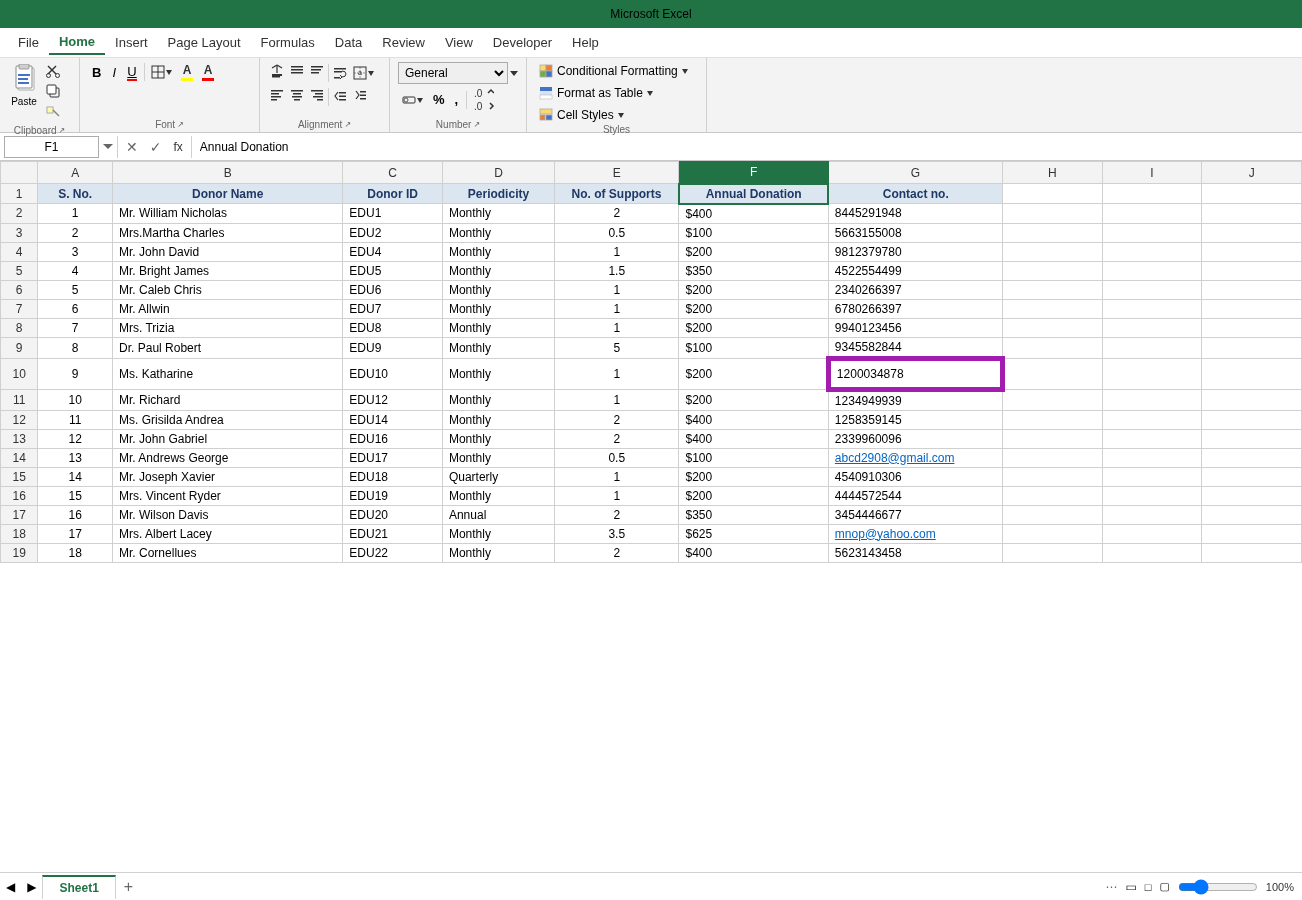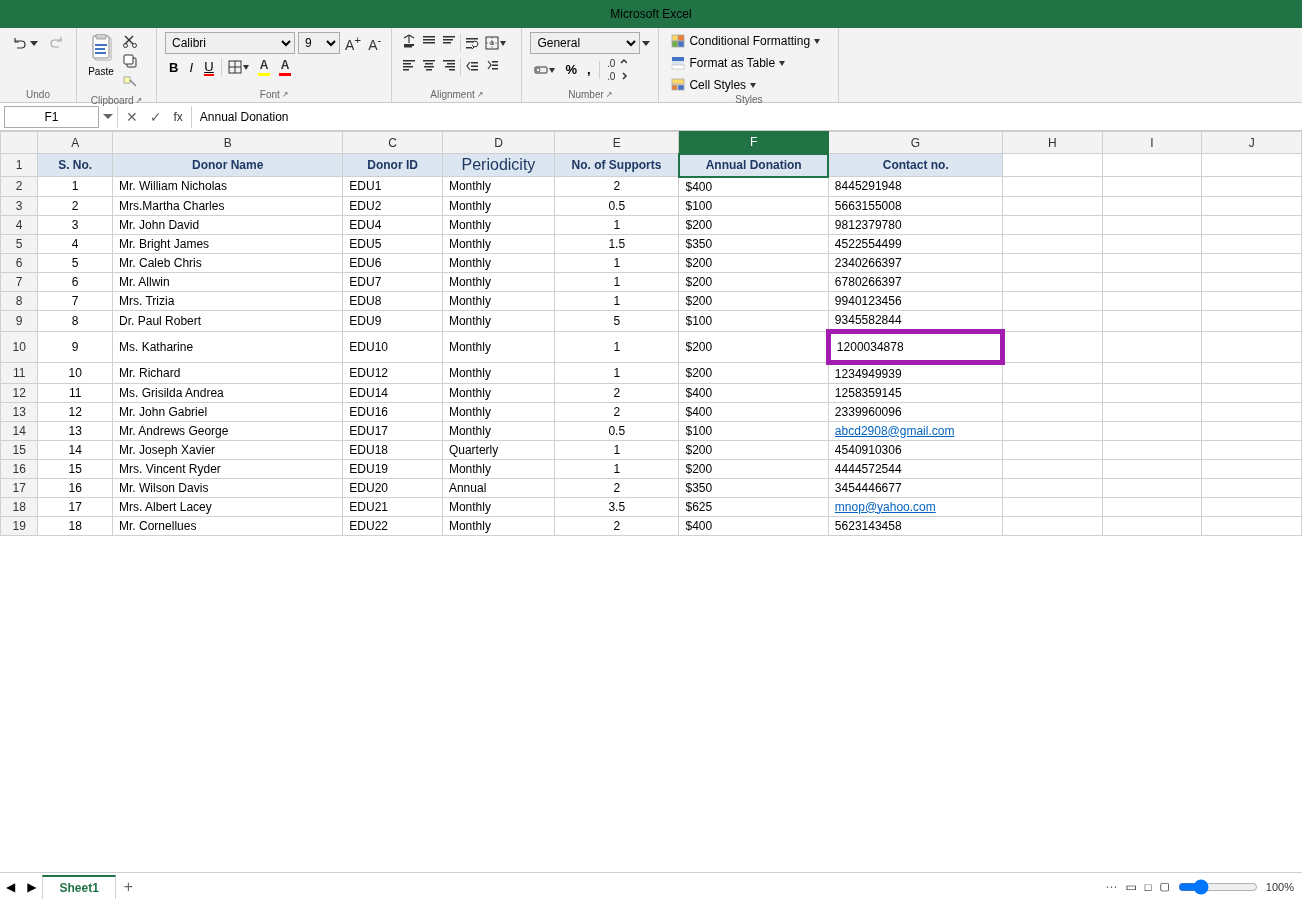--- a/index.html
+++ b/index.html
@@ -9,45 +9,35 @@
 </head>
 <body>
 
 <div style="background:#f3f3f3; border-bottom:1px solid #c9c9c9;">
 
   <div style="height:28px; background:#217346; display:flex; align-items:center; padding:0 8px; gap:0;">
 
     <span style="color:#000000; font-size:12px; margin: 0 auto; position:absolute; left:50%; transform:translateX(-50%);">Microsoft Excel</span>
   </div>
 
+  <div style="height:30px; background:#fff; display:flex; align-items:center; padding:0 8px; border-bottom:1px solid #e0e0e0;">
+    <span style="padding:4px 10px; font-size:13px; color:#333; cursor:pointer;">File</span>
+    <span style="padding:4px 10px; font-size:13px; color:#217346; font-weight:600; border-bottom:2px solid #217346; cursor:pointer;">Home</span>
+    <span style="padding:4px 10px; font-size:13px; color:#333; cursor:pointer;">Insert</span>
+    <span style="padding:4px 10px; font-size:13px; color:#333; cursor:pointer;">Page Layout</span>
+    <span style="padding:4px 10px; font-size:13px; color:#333; cursor:pointer;">Formulas</span>
+    <span style="padding:4px 10px; font-size:13px; color:#333; cursor:pointer;">Data</span>
+    <span style="padding:4px 10px; font-size:13px; color:#333; cursor:pointer;">Review</span>
+    <span style="padding:4px 10px; font-size:13px; color:#333; cursor:pointer;">View</span>
+    <span style="padding:4px 10px; font-size:13px; color:#333; cursor:pointer;">Developer</span>
+    <span style="padding:4px 10px; font-size:13px; color:#333; cursor:pointer;">Help</span>
+  </div>
 
   <div style="height:74px; display:flex; align-items:stretch; background:#f3f3f3; padding:0;">
 
-    <div style="display:flex; flex-direction:column; justify-content:space-between; border-right:1px solid #d0d0d0; padding:4px 8px 0 8px; min-width:60px;">
-      <div style="display:flex; flex-direction:column; gap:2px; align-items:center;">
-        <div style="display:flex; gap:2px;">
-          <button style="background:none;border:none;cursor:pointer;padding:2px 4px;font-size:11px;display:flex;align-items:center;gap:2px;">
-            <svg width="16" height="16" viewBox="0 0 16 16" fill="none">
-                <path d="M3 6H9.5C11.5 6 13 7.5 13 9.5S11.5 13 9.5 13H5" stroke="#333" stroke-width="1.2" fill="none"></path>
-                <polyline points="3,3 3,7 7,7" stroke="#333" stroke-width="1.2" fill="none"></polyline>
-              </svg>
-            <svg width="8" height="8" viewBox="0 0 8 8">
-                <polygon points="0,2 8,2 4,7" fill="#333"></polygon>
-              </svg>
-          </button>
-          <button style="background:none;border:none;cursor:pointer;padding:2px 4px;font-size:11px;opacity:0.4;">
-            <svg width="16" height="16" viewBox="0 0 16 16" fill="none">
-                <path d="M13 6H6.5C4.5 6 3 7.5 3 9.5S4.5 13 6.5 13H11" stroke="#333" stroke-width="1.2" fill="none"></path>
-                <polyline points="13,3 13,7 9,7" stroke="#333" stroke-width="1.2" fill="none"></polyline>
-              </svg>
-          </button>
-        </div>
-      </div>
-      <div style="font-size:10px;color:#666;text-align:center;padding-bottom:2px;">Undo</div>
-    </div>
 
     <div style="display:flex; flex-direction:column; justify-content:space-between; border-right:1px solid #d0d0d0; padding:4px 8px 0 8px; min-width:80px;">
       <div style="display:flex; gap:4px; align-items:flex-start;">
         <button style="background:none;border:none;cursor:pointer;padding:2px;display:flex;flex-direction:column;align-items:center;">
           <svg width="28" height="32" viewBox="0 0 28 32">
             <rect x="8" y="4" width="16" height="22" rx="1" fill="#fff" stroke="#aaa" stroke-width="1"></rect>
             <rect x="6" y="2" width="16" height="22" rx="1" fill="#fff" stroke="#888" stroke-width="1"></rect>
             <rect x="9" y="0" width="10" height="5" rx="1" fill="#d0d0d0" stroke="#888" stroke-width="0.8"></rect>
             <rect x="8" y="10" width="12" height="2" fill="#4472c4"></rect>
             <rect x="8" y="14" width="10" height="2" fill="#4472c4"></rect>
@@ -76,26 +66,20 @@
                 <line x1="7" y1="4" x2="13" y2="10" stroke="#888" stroke-width="1.5"></line>
               </svg>
           </button>
         </div>
       </div>
       <div style="font-size:10px;color:#666;text-align:left;padding-bottom:2px;display:flex;align-items:center;justify-content:center;gap:2px;">Clipboard <span style="font-size:8px;">↗</span></div>
     </div>
 
     <div style="display:flex; flex-direction:column; justify-content:space-between; border-right:1px solid #d0d0d0; padding:4px 8px 0 8px; min-width:180px;">
       <div style="display:flex;flex-direction:column;gap:3px;">
-        <div style="display:flex;gap:3px;align-items:center;">
-          <select style="width:130px;height:22px;border:1px solid #ababab;padding:0 2px;font-size:12px;"><option>Calibri</option></select>
-          <select style="width:42px;height:22px;border:1px solid #ababab;padding:0 2px;font-size:12px;"><option>9</option></select>
-          <button style="background:none;border:none;cursor:pointer;font-size:14px;padding:1px 2px;color:#333;">A<sup>+</sup></button>
-          <button style="background:none;border:none;cursor:pointer;font-size:14px;padding:1px 2px;color:#333;">A<sup>-</sup></button>
-        </div>
         <div style="display:flex;gap:3px;align-items:center;">
           <button style="background:none;border:none;cursor:pointer;font-weight:bold;font-size:13px;padding:1px 4px;">B</button>
           <button style="background:none;border:none;cursor:pointer;font-style:italic;font-size:13px;padding:1px 4px;">I</button>
           <button style="background:none;border:none;cursor:pointer;text-decoration:underline;font-size:13px;padding:1px 4px;display:flex;flex-direction:column;align-items:center;">
             U<div style="width:10px;height:2px;background:#ff0000;"></div>
           </button>
           <span style="width:1px;height:18px;background:#d0d0d0;"></span>
           <button style="background:none;border:none;cursor:pointer;padding:1px 3px;display:flex;align-items:center;gap:1px;">
             <svg width="14" height="14" viewBox="0 0 14 14">
                 <rect x="1" y="1" width="12" height="12" fill="none" stroke="#333" stroke-width="1"></rect>
@@ -331,21 +315,21 @@
         <th style="background:#f3f3f3;border:1px solid #d0d0d0;text-align:center;font-weight:normal;padding:2px 8px;height:22px;width:80px;font-size:12px;color:#333;">J</th>
       </tr>
     </thead>
     <tbody id="grid-body">
 
       <tr>
         <td style="background:#f3f3f3;border:1px solid #d0d0d0;text-align:center;width:30px;font-size:12px;color:#333;padding:2px 4px;">1</td>
         <td style="background:#dce6f1;border:1px solid #d0d0d0;font-weight:600;color:#1f3864;text-align:center;padding:2px 6px;font-size:12px;">S. No.</td>
         <td style="background:#dce6f1;border:1px solid #d0d0d0;font-weight:600;color:#1f3864;text-align:center;padding:2px 6px;font-size:12px;">Donor Name</td>
         <td style="background:#dce6f1;border:1px solid #d0d0d0;font-weight:600;color:#1f3864;text-align:center;padding:2px 6px;font-size:12px;">Donor ID</td>
-        <td style="background:#dce6f1;border:1px solid #d0d0d0;font-weight:400;color:#1f3864;text-align:center;padding:2px 6px;font-size:16px;">Periodicity</td>
+        <td style="background:#dce6f1;border:1px solid #d0d0d0;font-weight:700;color:#1f3864;text-align:center;padding:2px 6px;font-size:12px;">Periodicity</td>
         <td style="background:#dce6f1;border:1px solid #d0d0d0;font-weight:600;color:#1f3864;text-align:center;padding:2px 6px;font-size:12px;">No. of Supports</td>
         <td style="background:#dce6f1;border:2px solid #217346;font-weight:600;color:#1f3864;text-align:center;padding:2px 6px;font-size:12px;">Annual Donation</td>
         <td style="background:#dce6f1;border:1px solid #d0d0d0;font-weight:600;color:#1f3864;text-align:center;padding:2px 6px;font-size:12px;">Contact no.</td>
         <td style="background:#fff;border:1px solid #d0d0d0;padding:2px 6px;font-size:12px;"></td>
         <td style="background:#fff;border:1px solid #d0d0d0;padding:2px 6px;font-size:12px;"></td>
         <td style="background:#fff;border:1px solid #d0d0d0;padding:2px 6px;font-size:12px;"></td>
       </tr>
     <tr>
       <td style="background:#f3f3f3;border:1px solid #d0d0d0;text-align:center;width:30px;font-size:12px;color:#333;padding:2px 4px;">2</td>
       <td style="background:#fff;border:1px solid #d0d0d0;text-align:center;padding:2px 6px;font-size:12px;">1</td>

